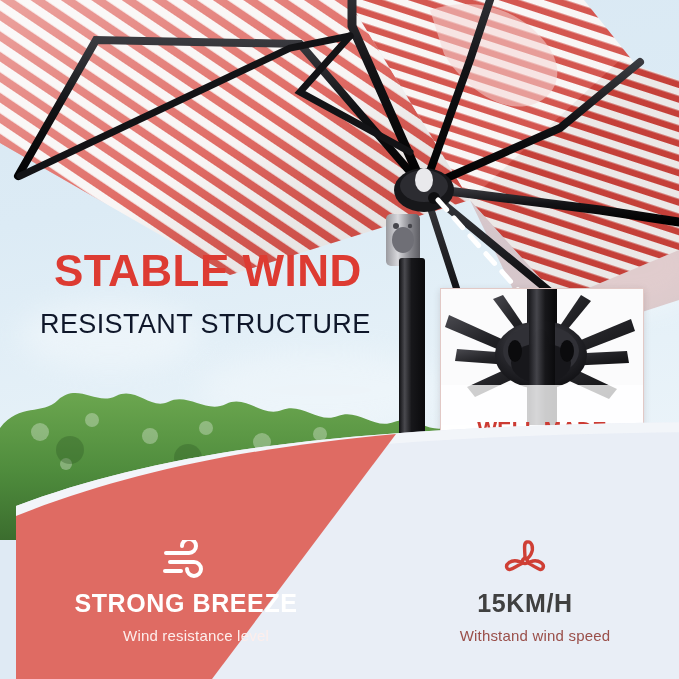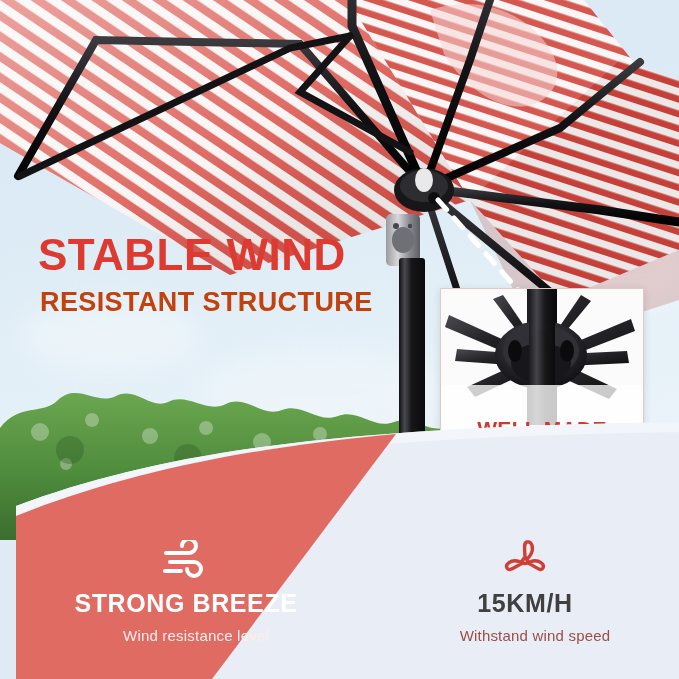--- a/index.html
+++ b/index.html
@@ -65,29 +65,29 @@
     left: 38px;
     top: 232px;
     width: 420px;
   }
   .headline .h1 {
     font-size: 44px;
     font-weight: bold;
     letter-spacing: .5px;
     color: #dd3b32;
     line-height: 1.04;
-    margin: 0;
+    margin: 16px;
     white-space: nowrap;
   }
   .headline .h2 {
     margin: 10px 0 0 2px;
     font-size: 27px;
-    font-weight: bold;
+    font-weight: normal;
     letter-spacing: .4px;
-    color: #c2410c;
+    color: #0f172a;
     line-height: 1.1;
     white-space: nowrap;
   }
 
   
   .inset {
     position: absolute;
     left: 440px;
     top: 288px;
     width: 202px;

